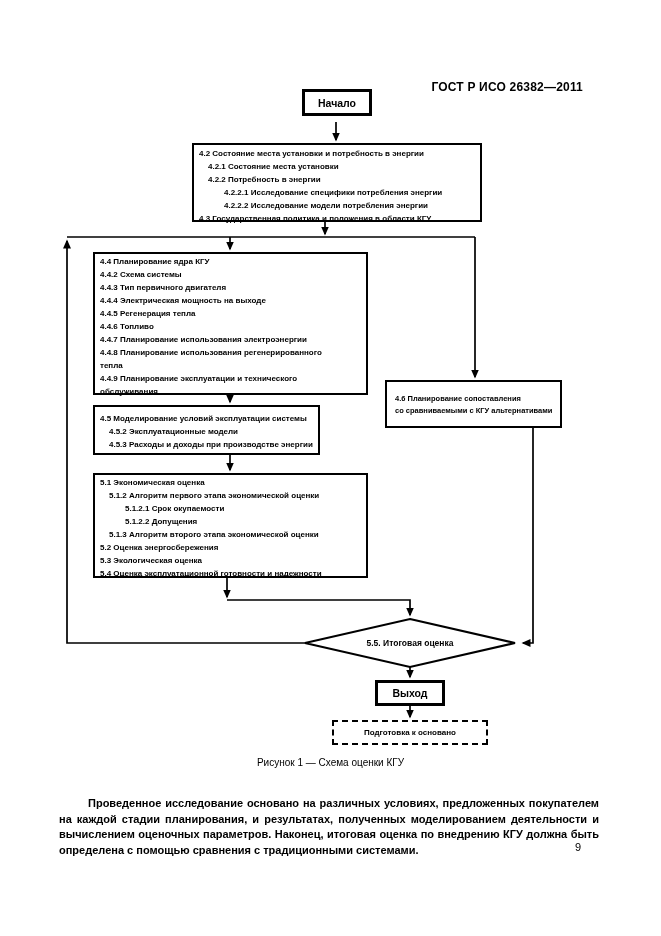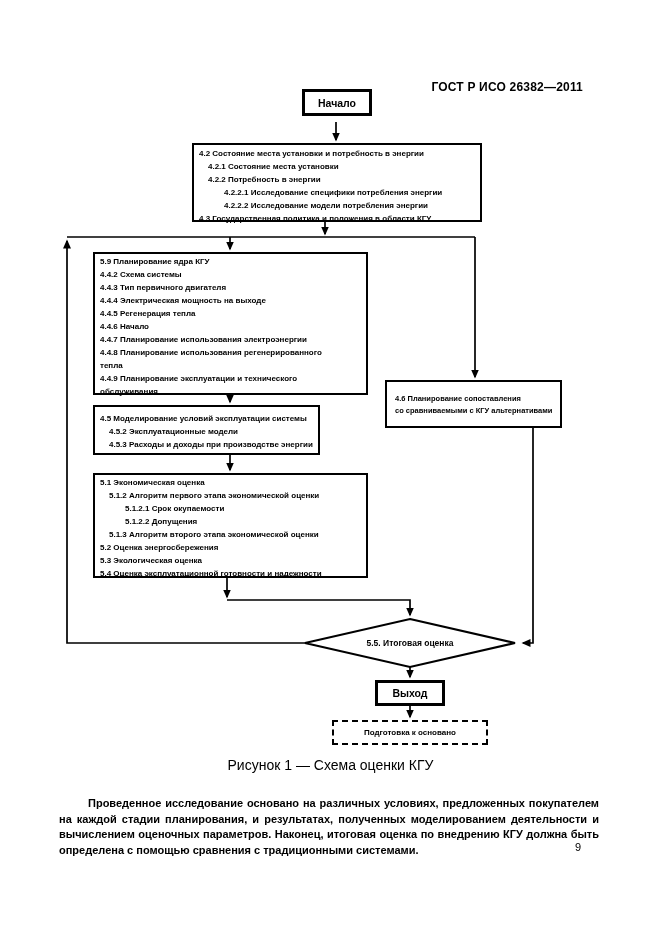--- a/index.html
+++ b/index.html
@@ -20,21 +20,21 @@
   .box-line { white-space:nowrap; }
   .indent-1 { padding-left:9px; }
   .indent-2 { padding-left:25px; }
   #box-site    { left:192px; top:143px; width:290px; height:79px;  padding-top:1.5px; }
   #box-core    { left:93px;  top:252px; width:275px; height:143px; padding-top:.5px; }
   #box-model   { left:93px;  top:405px; width:227px; height:50px;  padding-top:4.5px; }
   #box-eval    { left:93px;  top:473px; width:275px; height:105px; padding-top:1px; }
   #box-compare { left:385px; top:380px; width:177px; height:48px; font-size:7.5px; line-height:11.5px; padding:11px 2px 0 8px; }
   .diamond-label { position:absolute; z-index:1; left:320px; top:638px; width:180px; text-align:center;
                    font-size:8.5px; line-height:10px; font-weight:bold; }
-  .figure-caption { position:absolute; left:0; top:757px; width:661px; text-align:center; font-size:14px; }
+  .figure-caption { position:absolute; left:0; top:757px; width:661px; text-align:center; font-size:10px; }
   .body-paragraph { position:absolute; left:43px; top:780px; width:540px; margin:16px;
                     font-size:11px; line-height:15.5px; text-align:justify; text-indent:29px;font-weight:bold; }
   .page-number { position:absolute; top:841px; right:80px; font-size:11px; }
 </style>
 </head>
 <body>
 
 <div class="page">
 
   <div class="header-title">ГОСТ Р ИСО 26382—2011</div>
@@ -68,26 +68,26 @@
   <div class="node listbox" id="box-site">
       <div class="box-line indent-0">4.2 Состояние места установки и потребность в энергии</div>
       <div class="box-line indent-1">4.2.1 Состояние места установки</div>
       <div class="box-line indent-1">4.2.2 Потребность в энергии</div>
       <div class="box-line indent-2">4.2.2.1 Исследование специфики потребления энергии</div>
       <div class="box-line indent-2">4.2.2.2 Исследование модели потребления энергии</div>
       <div class="box-line indent-0">4.3 Государственная политика и положения в области КГУ</div>
     </div>
 
   <div class="node listbox" id="box-core">
-      <div class="box-line indent-0">5.9 Планирование ядра КГУ</div>
+      <div class="box-line indent-0">4.4 Планирование ядра КГУ</div>
       <div class="box-line indent-0">4.4.2 Схема системы</div>
       <div class="box-line indent-0">4.4.3 Тип первичного двигателя</div>
       <div class="box-line indent-0">4.4.4 Электрическая мощность на выходе</div>
       <div class="box-line indent-0">4.4.5 Регенерация тепла</div>
-      <div class="box-line indent-0">4.4.6 Начало</div>
+      <div class="box-line indent-0">4.4.6 Топливо</div>
       <div class="box-line indent-0">4.4.7 Планирование использования электроэнергии</div>
       <div class="box-line indent-0">4.4.8 Планирование использования регенерированного</div>
       <div class="box-line indent-0">тепла</div>
       <div class="box-line indent-0">4.4.9 Планирование эксплуатации и технического</div>
       <div class="box-line indent-0">обслуживания</div>
     </div>
 
   <div class="node listbox" id="box-model">
       <div class="box-line indent-0">4.5 Моделирование условий эксплуатации системы</div>
       <div class="box-line indent-1">4.5.2 Эксплуатационные модели</div>

